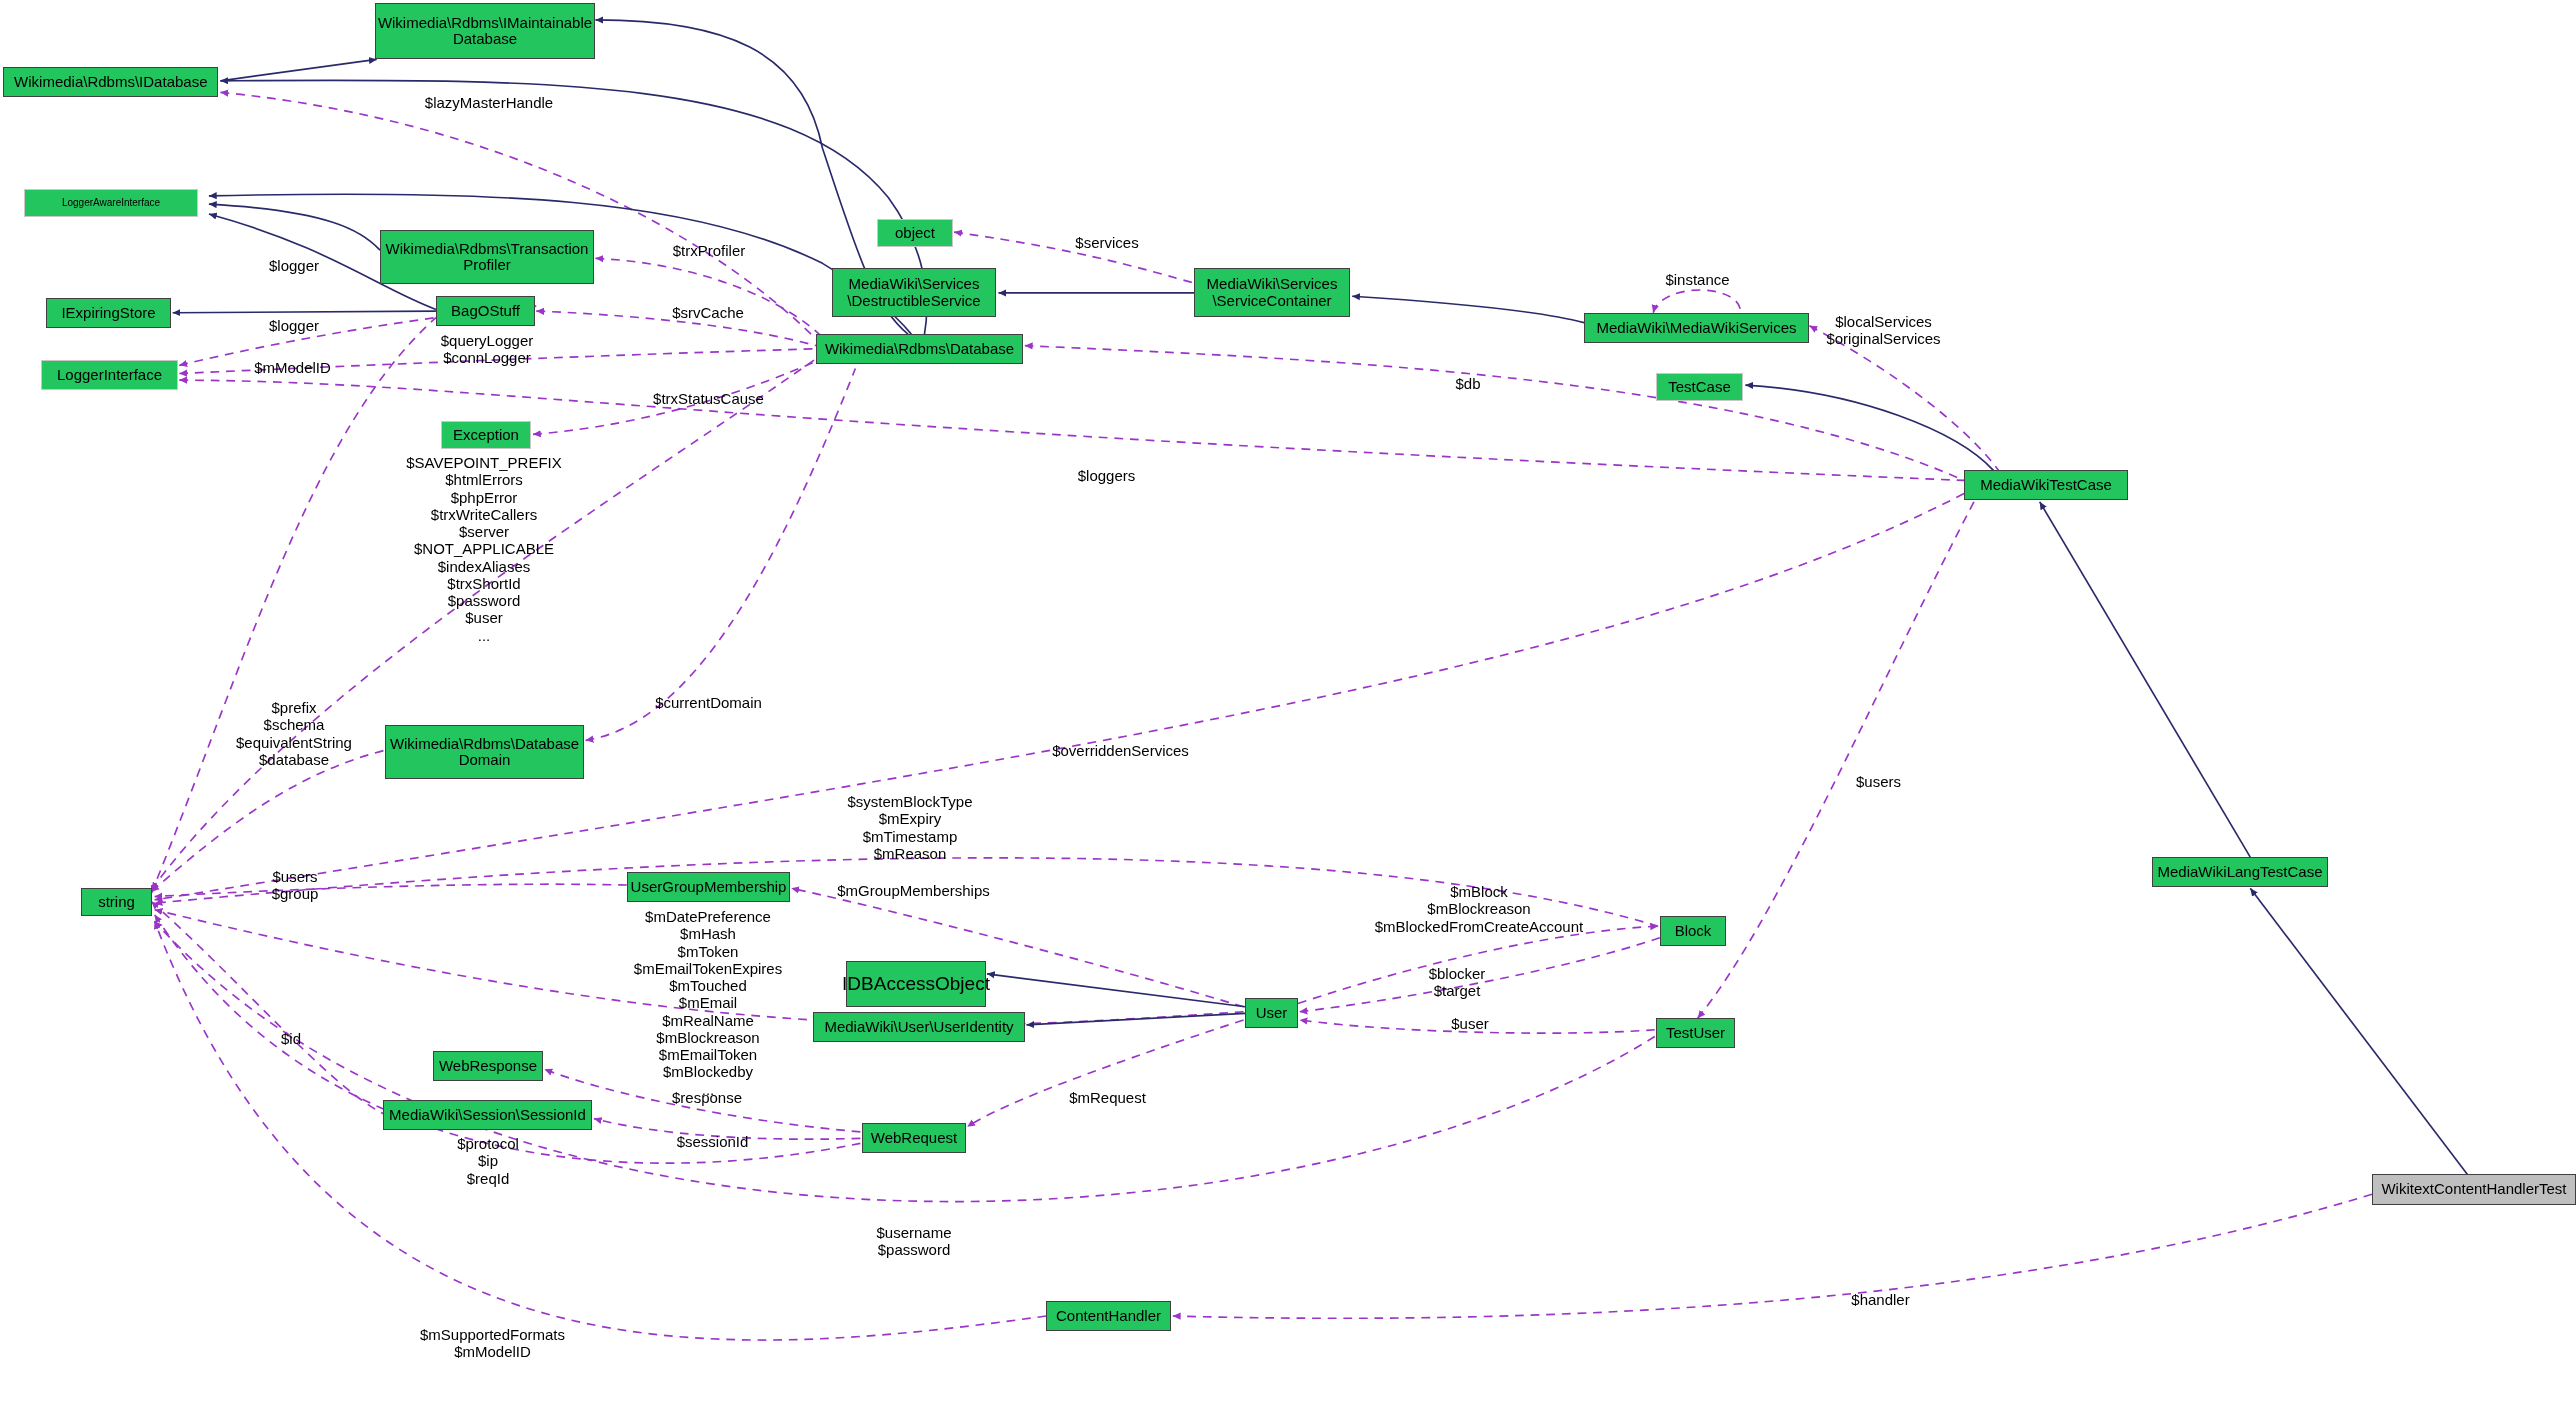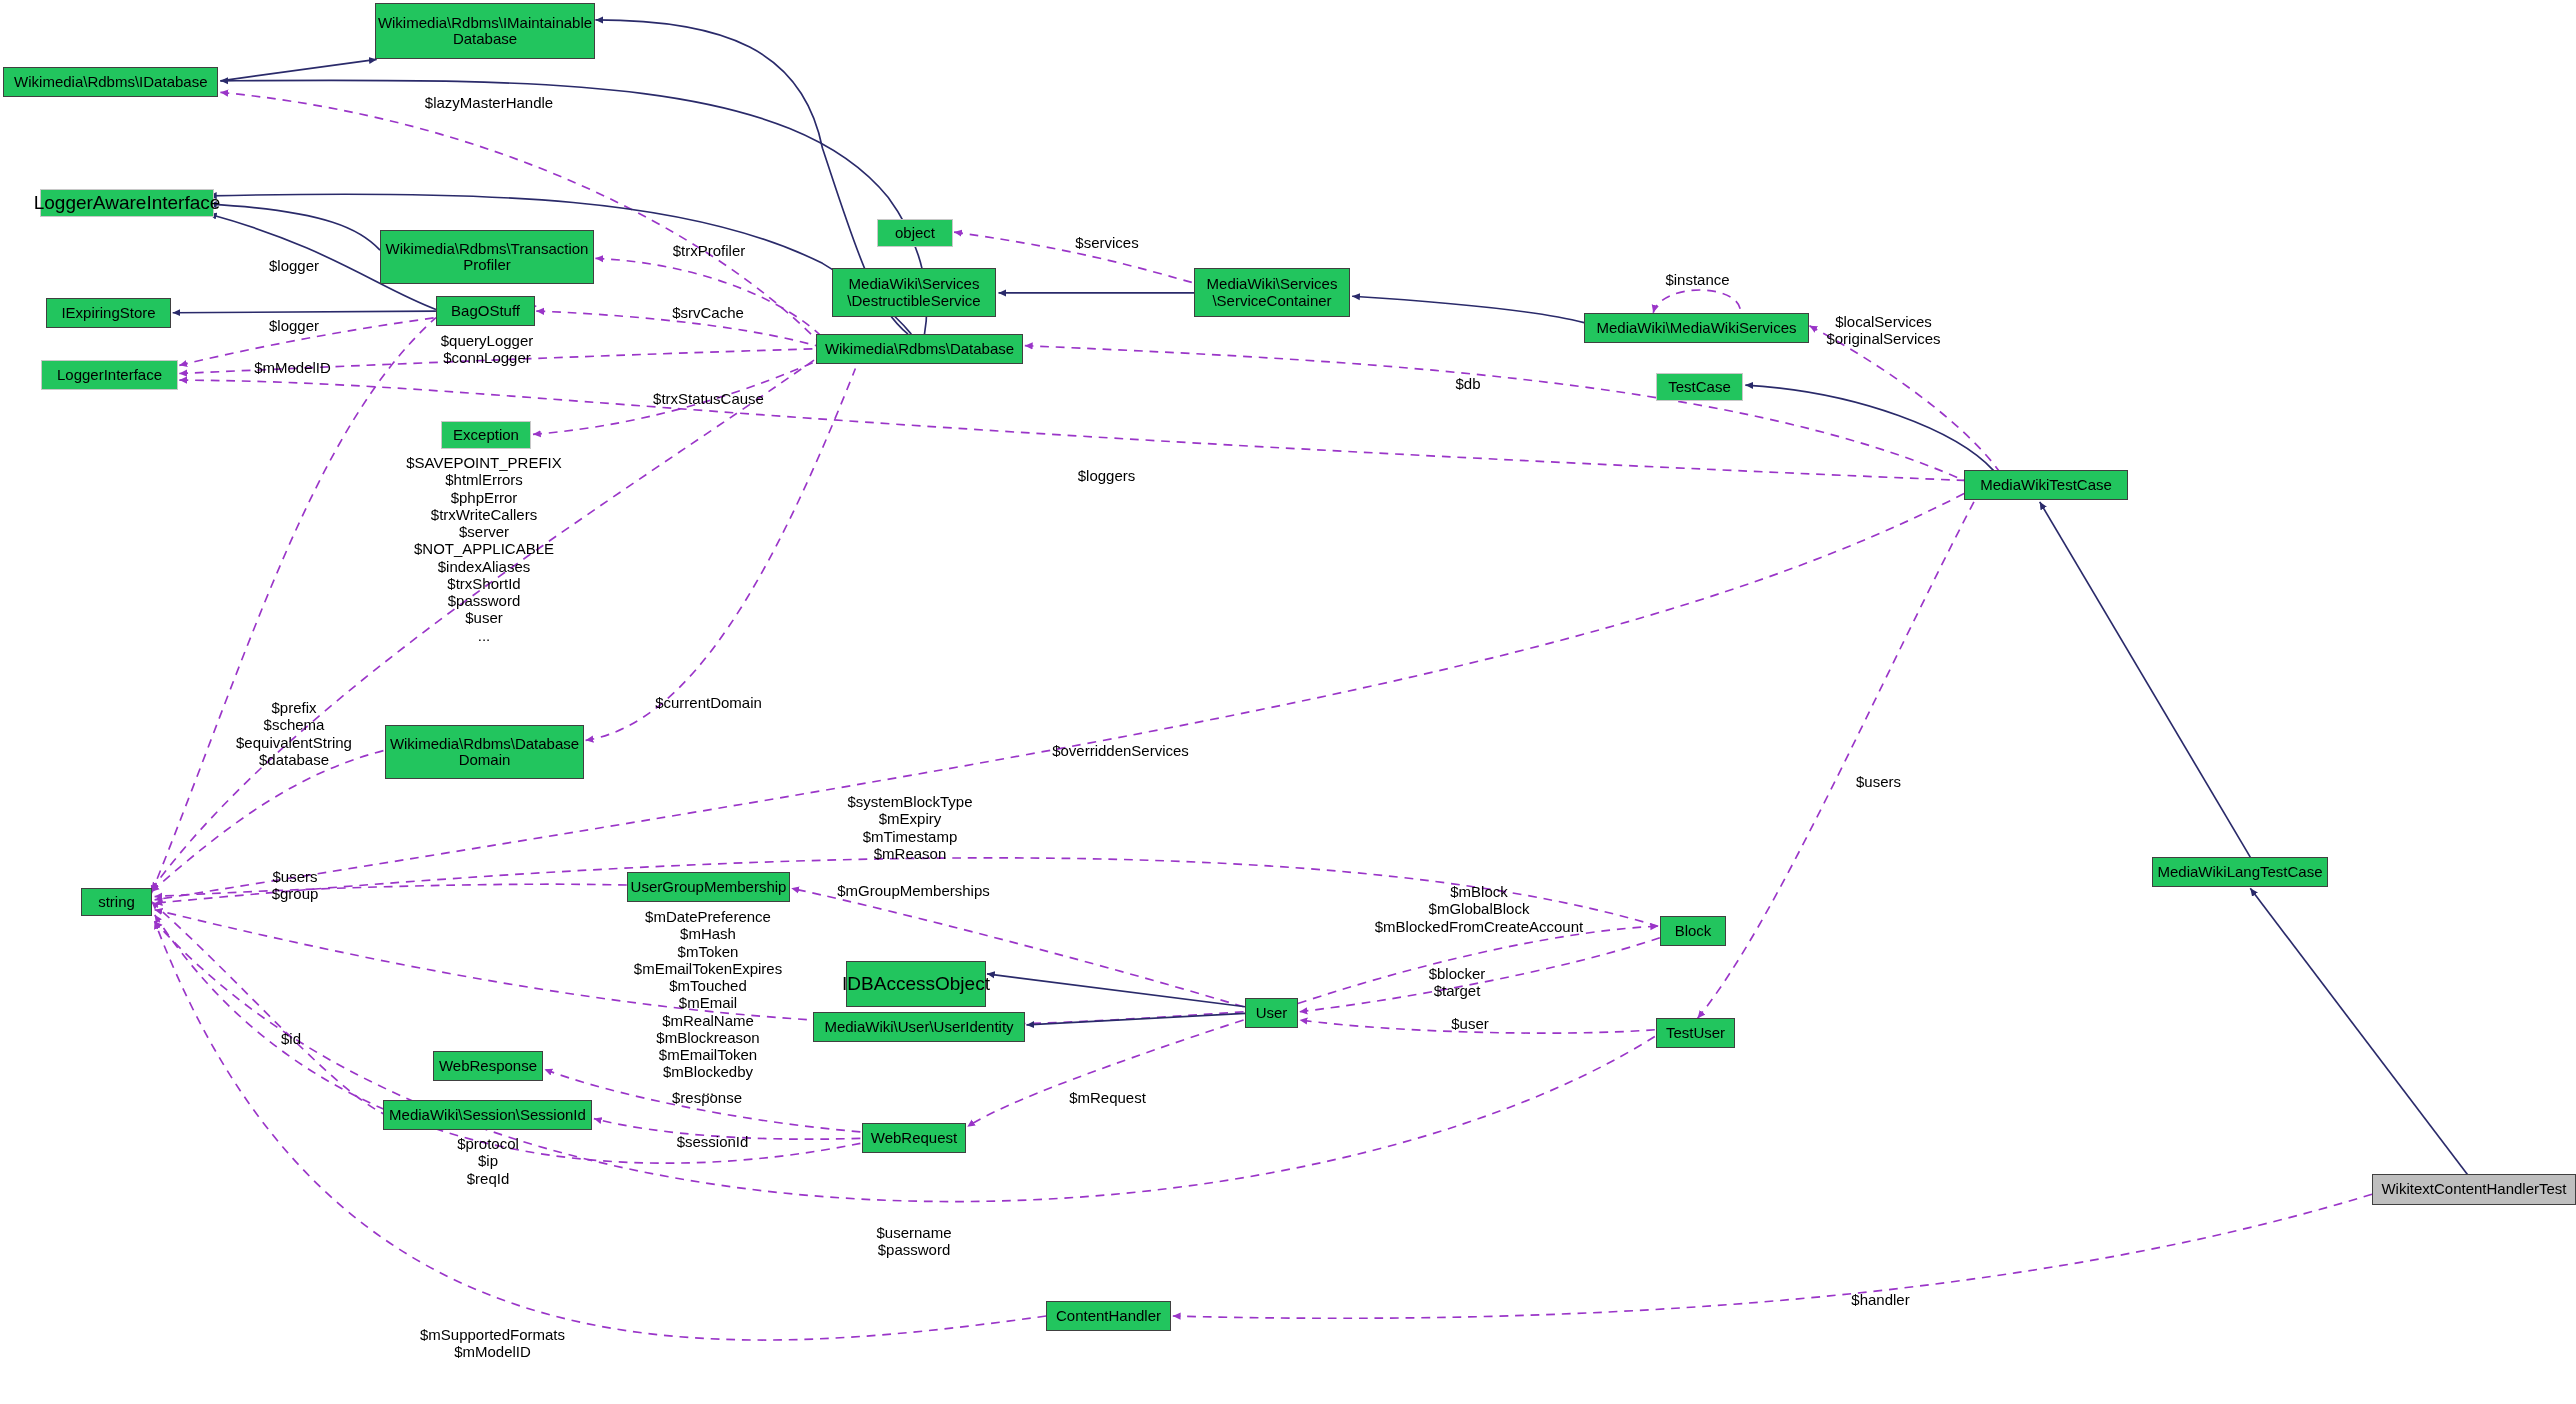--- a/index.html
+++ b/index.html
@@ -95,21 +95,21 @@
         <path d="M 1695.3 1061.6 C 1348.1 1280.6 505.6 1331.2 158.4 943.6" fill="none" stroke="#9a35c8" stroke-width="1.7" stroke-dasharray="9,7" marker-end="url(#ah-as)"></path>
         <path d="M 2430.0 1223.3 C 2022.2 1348.0 1516.7 1356.4 1201.5 1348.0" fill="none" stroke="#9a35c8" stroke-width="1.7" stroke-dasharray="9,7" marker-end="url(#ah-as)"></path>
         <path d="M 1071.8 1348.0 C 707.8 1398.6 337.0 1415.4 158.4 943.6" fill="none" stroke="#9a35c8" stroke-width="1.7" stroke-dasharray="9,7" marker-end="url(#ah-as)"></path>
         <path d="M 155.0 923.4 C 252.8 1011.0 337.0 1112.1 392.6 1140.8" fill="none" stroke="#9a35c8" stroke-width="1.7" stroke-dasharray="9,7" marker-start="url(#ah-as-start)"></path>
       </g>
   </svg>
   <div id="node-layer">
       <div class="node solid" style="left: 375px; top: 3.3px; width: 220px; height: 56px; font-size: 15px;">Wikimedia\Rdbms\IMaintainable
 Database</div>
       <div class="node solid" style="left: 3.3px; top: 67px; width: 215px; height: 30px; font-size: 15px;">Wikimedia\Rdbms\IDatabase</div>
-      <div class="node light" style="left: 40px; top: 189px; width: 174px; height: 28px; font-size: 19px;">LoggerAwareInterface</div>
+      <div class="node light" style="left: 24px; top: 189px; width: 174px; height: 28px; font-size: 10px;">LoggerAwareInterface</div>
       <div class="node solid" style="left: 380px; top: 230px; width: 214px; height: 54px; font-size: 15px;">Wikimedia\Rdbms\Transaction
 Profiler</div>
       <div class="node light" style="left: 877px; top: 219px; width: 76px; height: 28px; font-size: 15px;">object</div>
       <div class="node solid" style="left: 832px; top: 268px; width: 164px; height: 49px; font-size: 15px;">MediaWiki\Services
 \DestructibleService</div>
       <div class="node solid" style="left: 1194px; top: 268px; width: 156px; height: 49px; font-size: 15px;">MediaWiki\Services
 \ServiceContainer</div>
       <div class="node solid" style="left: 46px; top: 298px; width: 125px; height: 30px; font-size: 15px;">IExpiringStore</div>
       <div class="node solid" style="left: 436px; top: 296px; width: 99px; height: 30px; font-size: 15px;">BagOStuff</div>
       <div class="node solid" style="left: 816px; top: 334px; width: 207px; height: 30px; font-size: 15px;">Wikimedia\Rdbms\Database</div>
@@ -169,21 +169,21 @@
       <div class="elabel" style="left: 1036px; top: 742px; width: 169px; font-size: 15px;">$overriddenServices</div>
       <div class="elabel" style="left: 831px; top: 793px; width: 158px; font-size: 15px;">$systemBlockType
 $mExpiry
 $mTimestamp
 $mReason</div>
       <div class="elabel" style="left: 1847px; top: 773px; width: 63px; font-size: 15px;">$users</div>
       <div class="elabel" style="left: 258px; top: 868px; width: 74px; font-size: 15px;">$users
 $group</div>
       <div class="elabel" style="left: 822px; top: 882px; width: 183px; font-size: 15px;">$mGroupMemberships</div>
       <div class="elabel" style="left: 1359px; top: 883px; width: 240px; font-size: 15px;">$mBlock
-$mGlobalBlock
+$mBlockreason
 $mBlockedFromCreateAccount</div>
       <div class="elabel" style="left: 610px; top: 908px; width: 196px; font-size: 15px;">$mDatePreference
 $mHash
 $mToken
 $mEmailTokenExpires
 $mTouched
 $mEmail
 $mRealName
 $mBlockreason
 $mEmailToken

